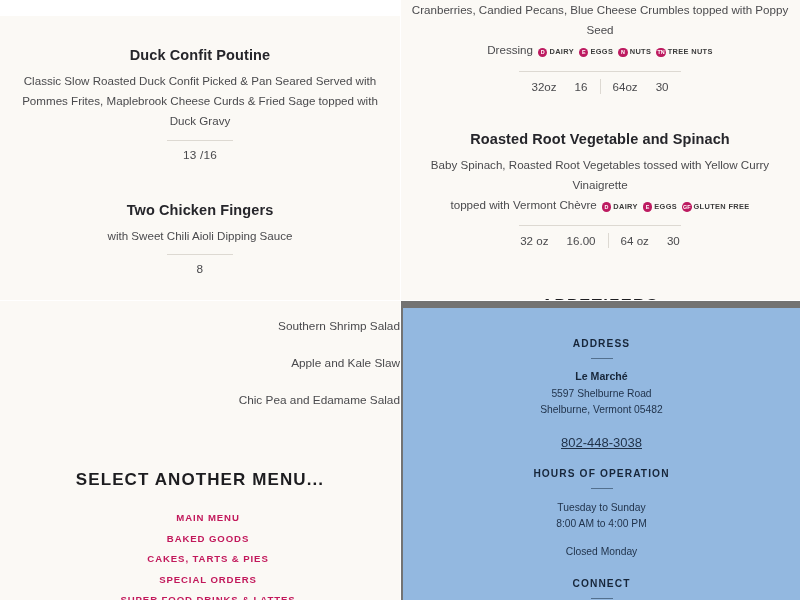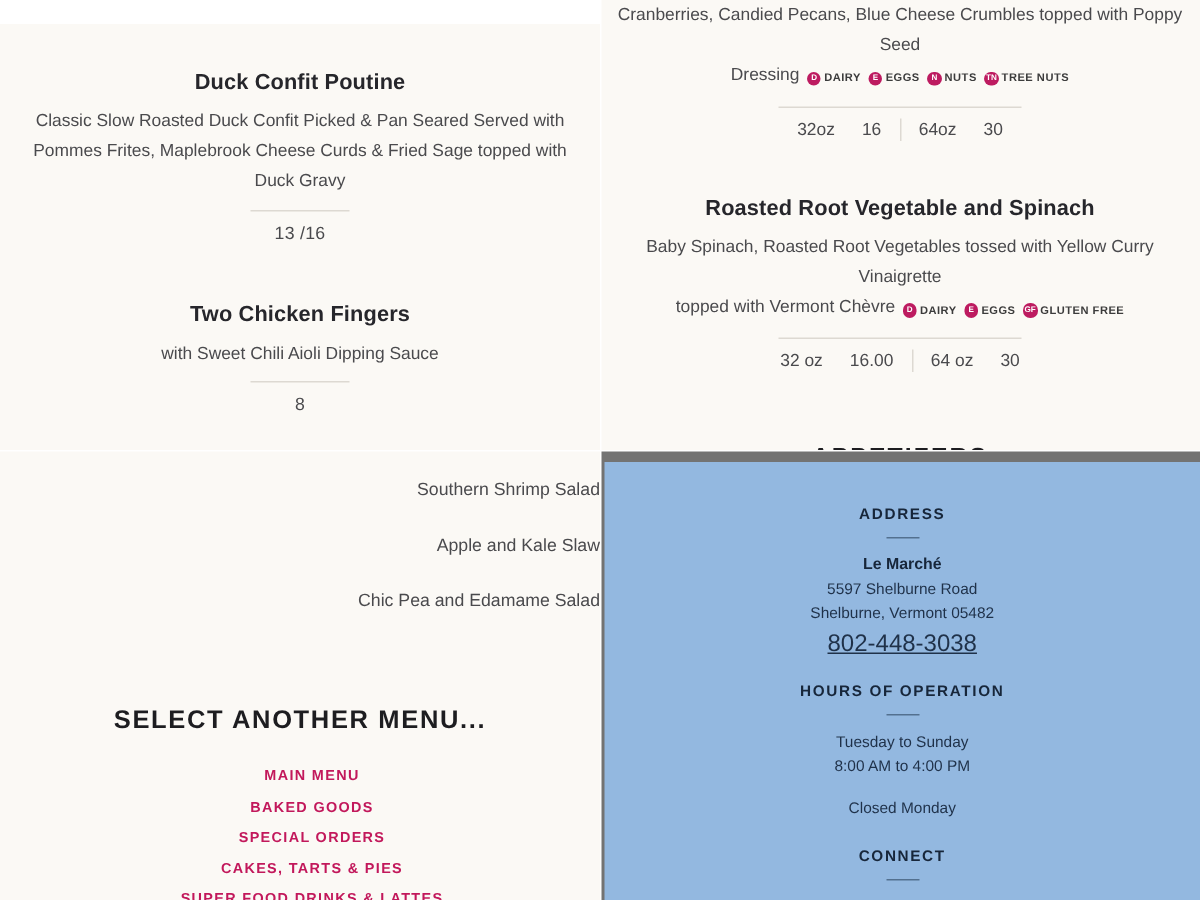--- a/index.html
+++ b/index.html
@@ -197,25 +197,25 @@
     color: #17263a;
     margin-bottom: 4px;
   }
   .f-line {
     font-size: 10.3px;
     font-weight: 400;
     color: #1f3149;
     line-height: 1.58;
   }
   .f-tel {
-    font-size: 16px;
+    font-size: 13px;
     color: #1f3149;
     text-decoration: underline;
     display: inline-block;
-    margin-top: 2px;
+    margin-top: 16px;
   }
   .f-gap { height: 17px; }
   .f-gap-sm { height: 12px; }
 
   .socials {
     display: flex;
     justify-content: center;
     gap: 15px;
     margin-top: 13px;
   }
@@ -355,22 +355,22 @@
       <div style="height:23px;"></div>
       <div class="salad-item">Chic Pea and Edamame Salad</div>
 
       <div style="height:63px;"></div>
 
       <div class="sam-title">Select Another Menu...</div>
 
       <div class="sam-links">
         <a href="#" class="sam-link">Main Menu</a>
         <a href="#" class="sam-link">Baked Goods</a>
+        <a href="#" class="sam-link">Cakes, Tarts &amp; Pies</a>
         <a href="#" class="sam-link">Special Orders</a>
-        <a href="#" class="sam-link">Cakes, Tarts &amp; Pies</a>
         <a href="#" class="sam-link">Super Food Drinks &amp; Lattes</a>
 
       </div>
     </div>
   </div>
 
   <div class="panel" id="panel-bottom-right">
     <div class="footer">
 
       <div style="height:30px;"></div>

